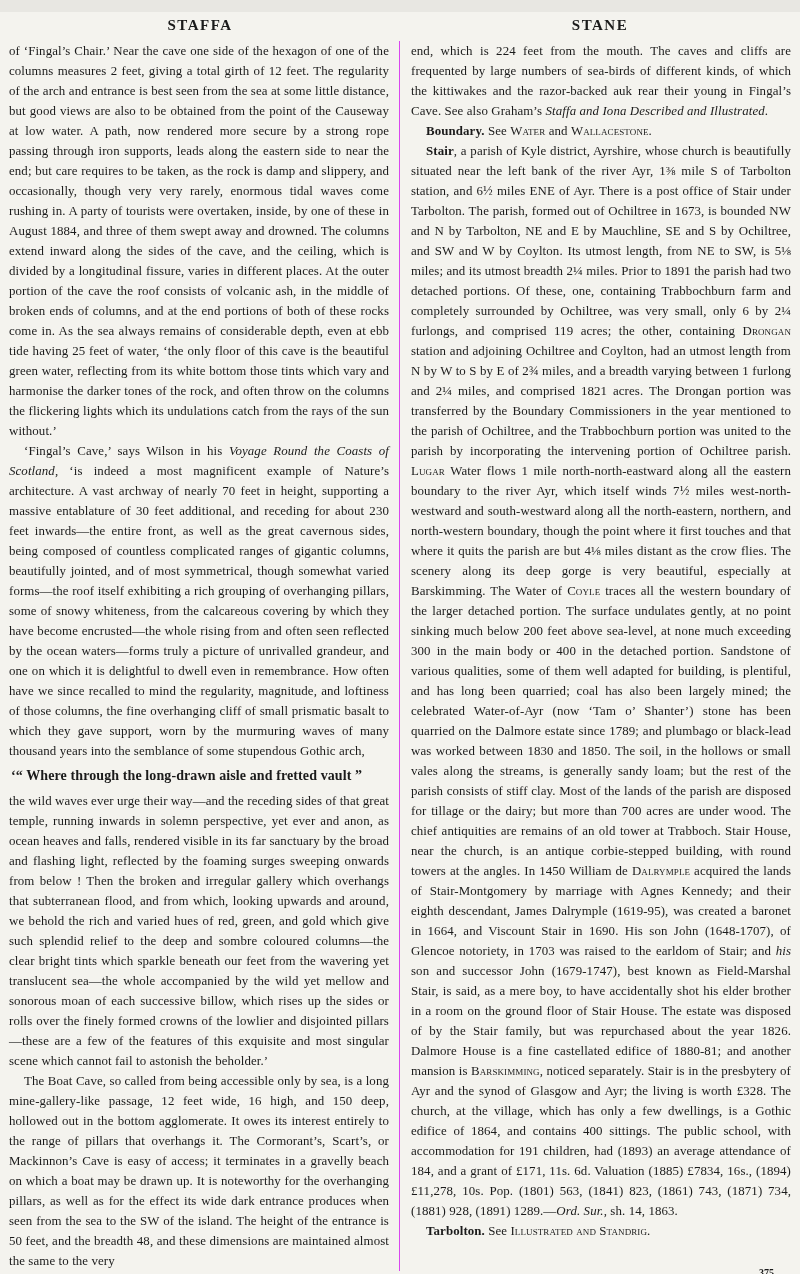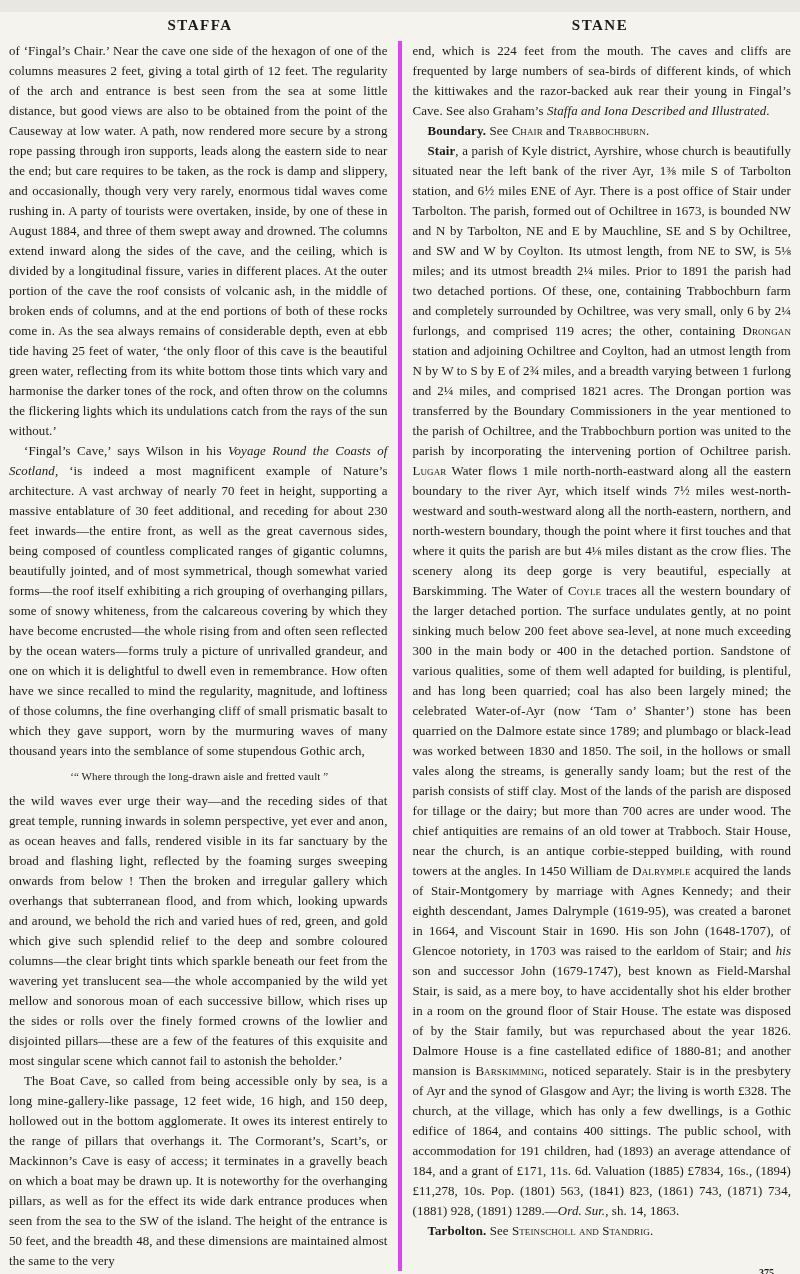--- a/index.html
+++ b/index.html
@@ -25,36 +25,37 @@
     font-size: 15px;
     letter-spacing: 1.5px;
   }
   .columns {
     display: flex;
     padding: 0 9px;
     align-items: stretch;
   }
   .col { flex: 1; min-width: 0; }
   .col.right {
-    border-left: 4px solid #d946ef;
+    border-left: 1px solid #d946ef;
     margin-left: 10px;
     padding-left: 11px;
   }
   .para {
     margin: 0;
     font-size: 12.9px;
     line-height: 20px;
     text-align: justify;
     letter-spacing: 0.1px;
   }
   .para.indent { text-indent: 15px; }
   .para.verse {
-    font-size: 11px;
-    text-align: center;
+    font-size: 14px;
+    text-align: left;
     margin: 5px 0 5px 2px;
+    font-weight: bold;
   }
   .it { font-style: italic; }
   .sc { font-variant: small-caps; }
   .bd { font-weight: bold; }
   .page-number {
     position: absolute;
     right: 26px;
     bottom: 8px;
     font-weight: bold;
     font-size: 10px;
@@ -71,19 +72,19 @@
   <div class="columns">
     <div class="col left">
         <p class="para"><span>of ‘Fingal’s Chair.’  Near the cave one side of the hexagon of one of the columns measures 2 feet, giving a total girth of 12 feet.  The regularity of the arch and entrance is best seen from the sea at some little distance, but good views are also to be obtained from the point of the Causeway at low water.  A path, now rendered more secure by a strong rope passing through iron supports, leads along the eastern side to near the end; but care requires to be taken, as the rock is damp and slippery, and occasionally, though very very rarely, enormous tidal waves come rushing in.  A party of tourists were overtaken, inside, by one of these in August 1884, and three of them swept away and drowned.  The columns extend inward along the sides of the cave, and the ceiling, which is divided by a longitudinal fissure, varies in different places.  At the outer portion of the cave the roof consists of volcanic ash, in the middle of broken ends of columns, and at the end portions of both of these rocks come in.  As the sea always remains of considerable depth, even at ebb tide having 25 feet of water, ‘the only floor of this cave is the beautiful green water, reflecting from its white bottom those tints which vary and harmonise the darker tones of the rock, and often throw on the columns the flickering lights which its undulations catch from the rays of the sun without.’</span></p>
         <p class="para indent"><span>‘Fingal’s Cave,’ says Wilson in his </span><span class="it">Voyage Round the Coasts of Scotland</span><span>, ‘is indeed a most magnificent example of Nature’s architecture.  A vast archway of nearly 70 feet in height, supporting a massive entablature of 30 feet additional, and receding for about 230 feet inwards—the entire front, as well as the great cavernous sides, being composed of countless complicated ranges of gigantic columns, beautifully jointed, and of most symmetrical, though somewhat varied forms—the roof itself exhibiting a rich grouping of overhanging pillars, some of snowy whiteness, from the calcareous covering by which they have become encrusted—the whole rising from and often seen reflected by the ocean waters—forms truly a picture of unrivalled grandeur, and one on which it is delightful to dwell even in remembrance.  How often have we since recalled to mind the regularity, magnitude, and loftiness of those columns, the fine overhanging cliff of small prismatic basalt to which they gave support, worn by the murmuring waves of many thousand years into the semblance of some stupendous Gothic arch,</span></p>
         <p class="para verse"><span>‘“ Where through the long-drawn aisle and fretted vault ”</span></p>
         <p class="para"><span>the wild waves ever urge their way—and the receding sides of that great temple, running inwards in solemn perspective, yet ever and anon, as ocean heaves and falls, rendered visible in its far sanctuary by the broad and flashing light, reflected by the foaming surges sweeping onwards from below !  Then the broken and irregular gallery which overhangs that subterranean flood, and from which, looking upwards and around, we behold the rich and varied hues of red, green, and gold which give such splendid relief to the deep and sombre coloured columns—the clear bright tints which sparkle beneath our feet from the wavering yet translucent sea—the whole accompanied by the wild yet mellow and sonorous moan of each successive billow, which rises up the sides or rolls over the finely formed crowns of the lowlier and disjointed pillars—these are a few of the features of this exquisite and most singular scene which cannot fail to astonish the beholder.’</span></p>
         <p class="para indent"><span>The Boat Cave, so called from being accessible only by sea, is a long mine-gallery-like passage, 12 feet wide, 16 high, and 150 deep, hollowed out in the bottom agglomerate.  It owes its interest entirely to the range of pillars that overhangs it.  The Cormorant’s, Scart’s, or Mackinnon’s Cave is easy of access; it terminates in a gravelly beach on which a boat may be drawn up.  It is noteworthy for the overhanging pillars, as well as for the effect its wide dark entrance produces when seen from the sea to the SW of the island.  The height of the entrance is 50 feet, and the breadth 48, and these dimensions are maintained almost the same to the very</span></p>
       </div>
     <div class="col right">
         <p class="para"><span>end, which is 224 feet from the mouth.  The caves and cliffs are frequented by large numbers of sea-birds of different kinds, of which the kittiwakes and the razor-backed auk rear their young in Fingal’s Cave.  See also Graham’s </span><span class="it">Staffa and Iona Described and Illustrated</span><span>.</span></p>
-        <p class="para indent"><span class="bd">Boundary.</span><span>  See </span><span class="sc">Chair</span><span> and </span><span class="sc">Trabbochburn</span><span>.</span></p>
+        <p class="para indent"><span class="bd">Boundary.</span><span>  See </span><span class="sc">Water</span><span> and </span><span class="sc">Wallacestone</span><span>.</span></p>
         <p class="para indent"><span class="bd">Stair</span><span>, a parish of Kyle district, Ayrshire, whose church is beautifully situated near the left bank of the river Ayr, 1⅜ mile S of Tarbolton station, and 6½ miles ENE of Ayr.  There is a post office of Stair under Tarbolton. The parish, formed out of Ochiltree in 1673, is bounded NW and N by Tarbolton, NE and E by Mauchline, SE and S by Ochiltree, and SW and W by Coylton.  Its utmost length, from NE to SW, is 5⅛ miles; and its utmost breadth 2¼ miles.  Prior to 1891 the parish had two detached portions.  Of these, one, containing Trabbochburn farm and completely surrounded by Ochiltree, was very small, only 6 by 2¼ furlongs, and comprised 119 acres; the other, containing </span><span class="sc">Drongan</span><span> station and adjoining Ochiltree and Coylton, had an utmost length from N by W to S by E of 2¾ miles, and a breadth varying between 1 furlong and 2¼ miles, and comprised 1821 acres.  The Drongan portion was transferred by the Boundary Commissioners in the year mentioned to the parish of Ochiltree, and the Trabbochburn portion was united to the parish by incorporating the intervening portion of Ochiltree parish.  </span><span class="sc">Lugar</span><span> Water flows 1 mile north-north-eastward along all the eastern boundary to the river Ayr, which itself winds 7½ miles west-north-westward and south-westward along all the north-eastern, northern, and north-western boundary, though the point where it first touches and that where it quits the parish are but 4⅛ miles distant as the crow flies.  The scenery along its deep gorge is very beautiful, especially at Barskimming.  The Water of </span><span class="sc">Coyle</span><span> traces all the western boundary of the larger detached portion.  The surface undulates gently, at no point sinking much below 200 feet above sea-level, at none much exceeding 300 in the main body or 400 in the detached portion.  Sandstone of various qualities, some of them well adapted for building, is plentiful, and has long been quarried; coal has also been largely mined; the celebrated Water-of-Ayr (now ‘Tam o’ Shanter’) stone has been quarried on the Dalmore estate since 1789; and plumbago or black-lead was worked between 1830 and 1850.  The soil, in the hollows or small vales along the streams, is generally sandy loam; but the rest of the parish consists of stiff clay.  Most of the lands of the parish are disposed for tillage or the dairy; but more than 700 acres are under wood.  The chief antiquities are remains of an old tower at Trabboch.  Stair House, near the church, is an antique corbie-stepped building, with round towers at the angles.  In 1450 William de </span><span class="sc">Dalrymple</span><span> acquired the lands of Stair-Montgomery by marriage with Agnes Kennedy; and their eighth descendant, James Dalrymple (1619-95), was created a baronet in 1664, and Viscount Stair in 1690.  His son John (1648-1707), of Glencoe notoriety, in 1703 was raised to the earldom of Stair; and </span><span class="it">his</span><span> son and successor John (1679-1747), best known as Field-Marshal Stair, is said, as a mere boy, to have accidentally shot his elder brother in a room on the ground floor of Stair House.  The estate was disposed of by the Stair family, but was repurchased about the year 1826.  Dalmore House is a fine castellated edifice of 1880-81; and another mansion is </span><span class="sc">Barskimming</span><span>, noticed separately.  Stair is in the presbytery of Ayr and the synod of Glasgow and Ayr; the living is worth £328.  The church, at the village, which has only a few dwellings, is a Gothic edifice of 1864, and contains 400 sittings.  The public school, with accommodation for 191 children, had (1893) an average attendance of 184, and a grant of £171, 11s. 6d.  Valuation (1885) £7834, 16s., (1894) £11,278, 10s.  Pop. (1801) 563, (1841) 823, (1861) 743, (1871) 734, (1881) 928, (1891) 1289.—</span><span class="it">Ord. Sur.</span><span>, sh. 14, 1863.</span></p>
-        <p class="para indent"><span class="bd">Tarbolton.</span><span>  See </span><span class="sc">Steinscholl and Standrig</span><span>.</span></p>
+        <p class="para indent"><span class="bd">Tarbolton.</span><span>  See </span><span class="sc">Illustrated and Standrig</span><span>.</span></p>
       </div>
   </div>
   <div class="page-number">375</div>
 </div>
 
 </body></html>

